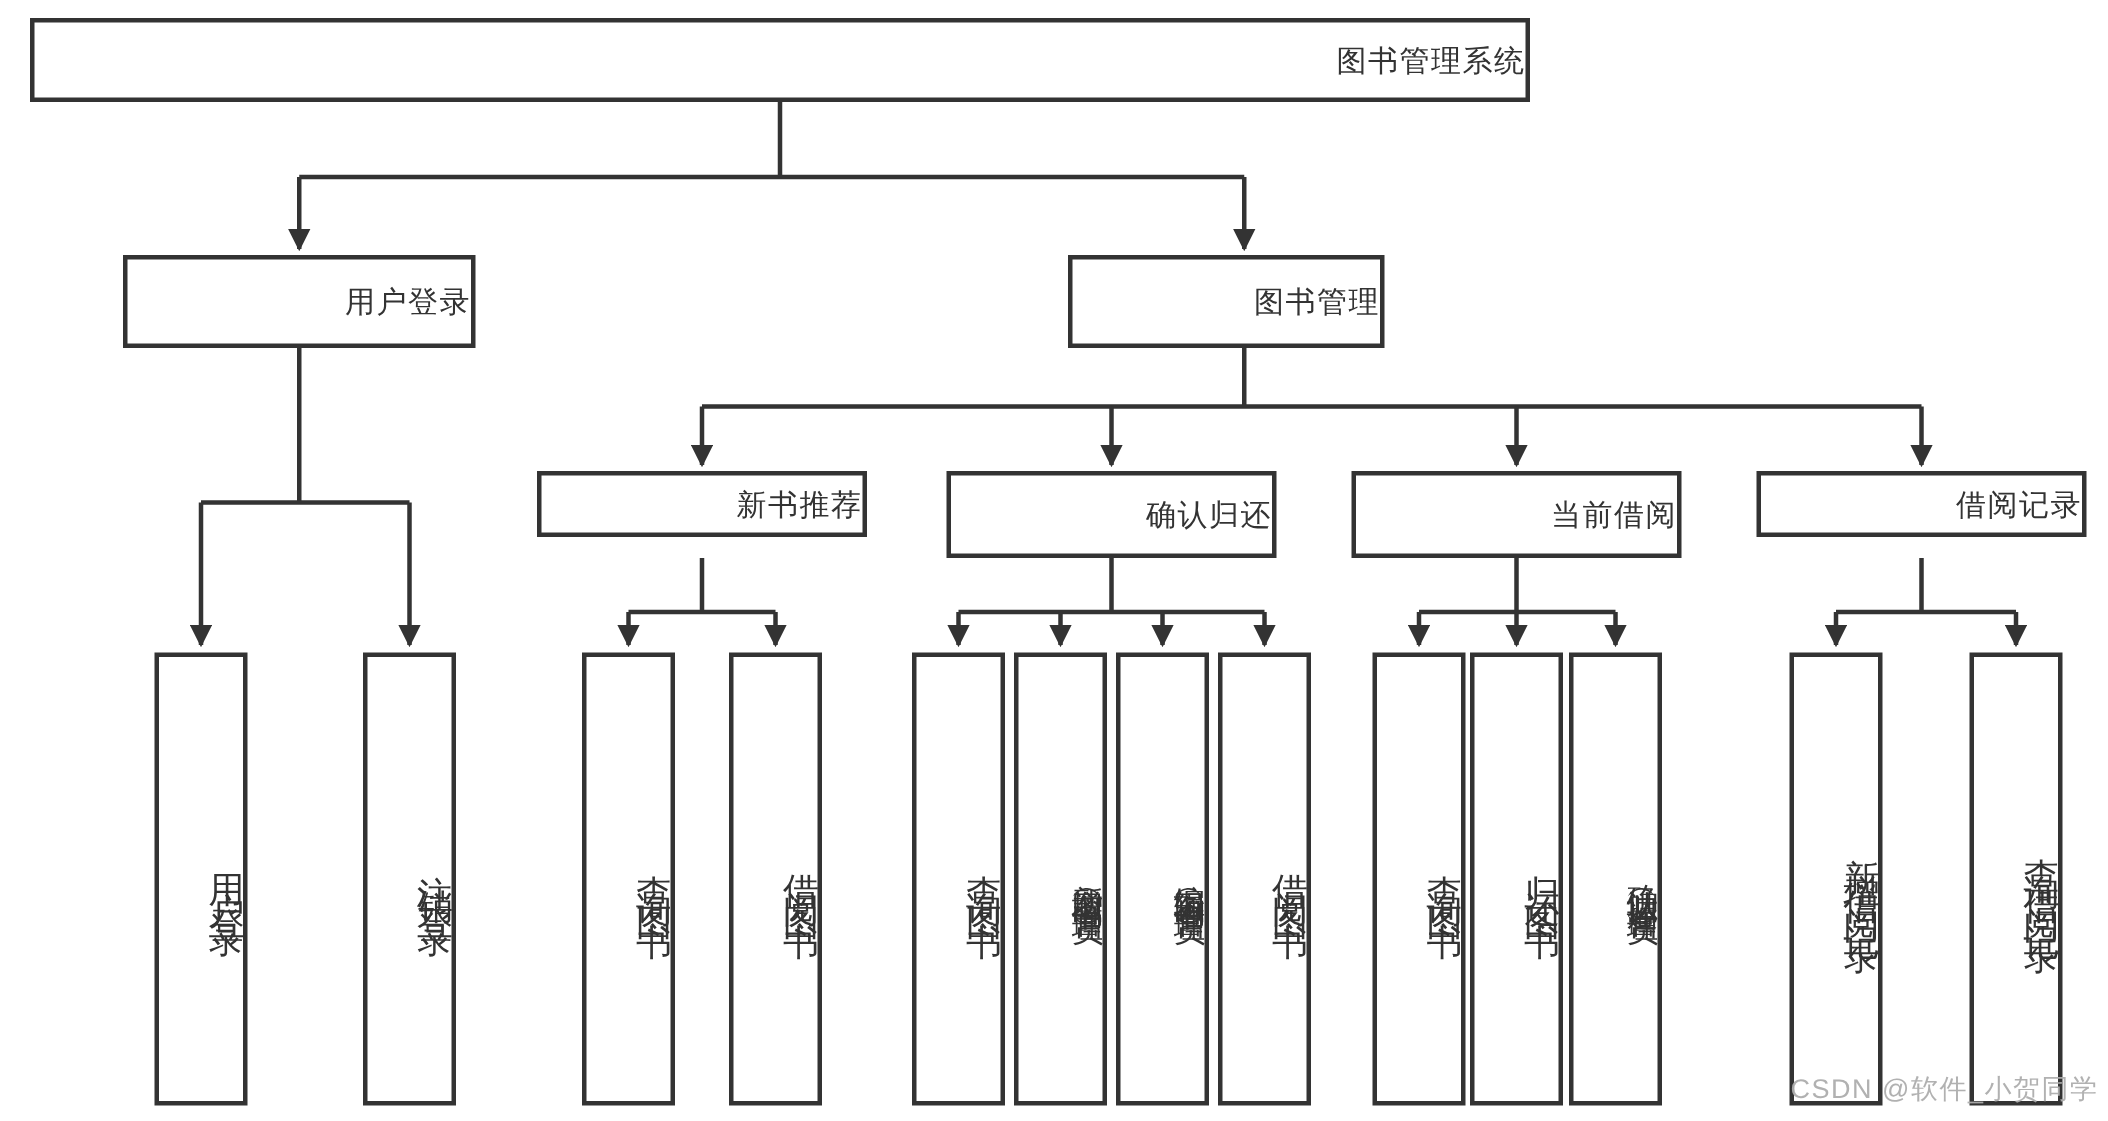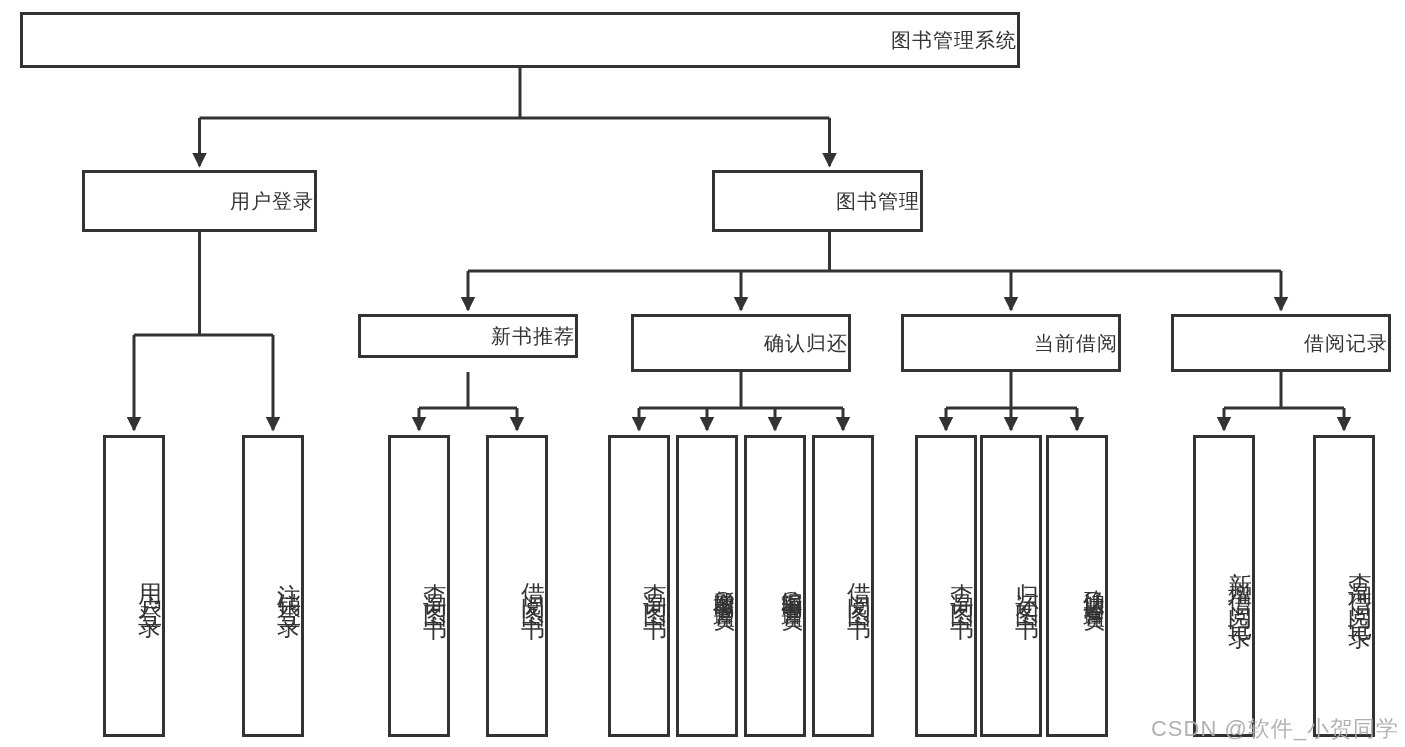--- a/index.html
+++ b/index.html
@@ -41,21 +41,21 @@
     font-size: 24px;
     letter-spacing: 11px;
     line-height: 1;
     color: #333333;
   }
   .vbox.long .vtext { font-size: 21px; letter-spacing: 3px; }
   .watermark {
     position: absolute;
     right: 6px;
     top: 714px;
-    font-size: 22px;
+    font-size: 18px;
     color: rgba(173, 173, 173, 0.95);
     letter-spacing: 1px;
     z-index: 3;
     white-space: nowrap;
   }
 </style>
 </head>
 <body>
 
 <div class="canvas">
@@ -116,21 +116,21 @@
 
   <div class="node hbox" style="left:358px; top:314px; width:220px; height:44px;">
     <span>新书推荐</span>
   </div>
   <div class="node hbox" style="left:631px; top:314px; width:220px; height:58px;">
     <span>确认归还</span>
   </div>
   <div class="node hbox" style="left:901px; top:314px; width:220px; height:58px;">
     <span>当前借阅</span>
   </div>
-  <div class="node hbox" style="left:1171px; top:314px; width:220px; height:58px;">
+  <div class="node hbox" style="left:1171px; top:314px; width:220px; height:44px;">
     <span>借阅记录</span>
   </div>
 
   <div class="node vbox" style="left:103px;">
     <span class="vtext">用户登录</span>
   </div>
   <div class="node vbox" style="left:242px;">
     <span class="vtext">注销登录</span>
   </div>
 

